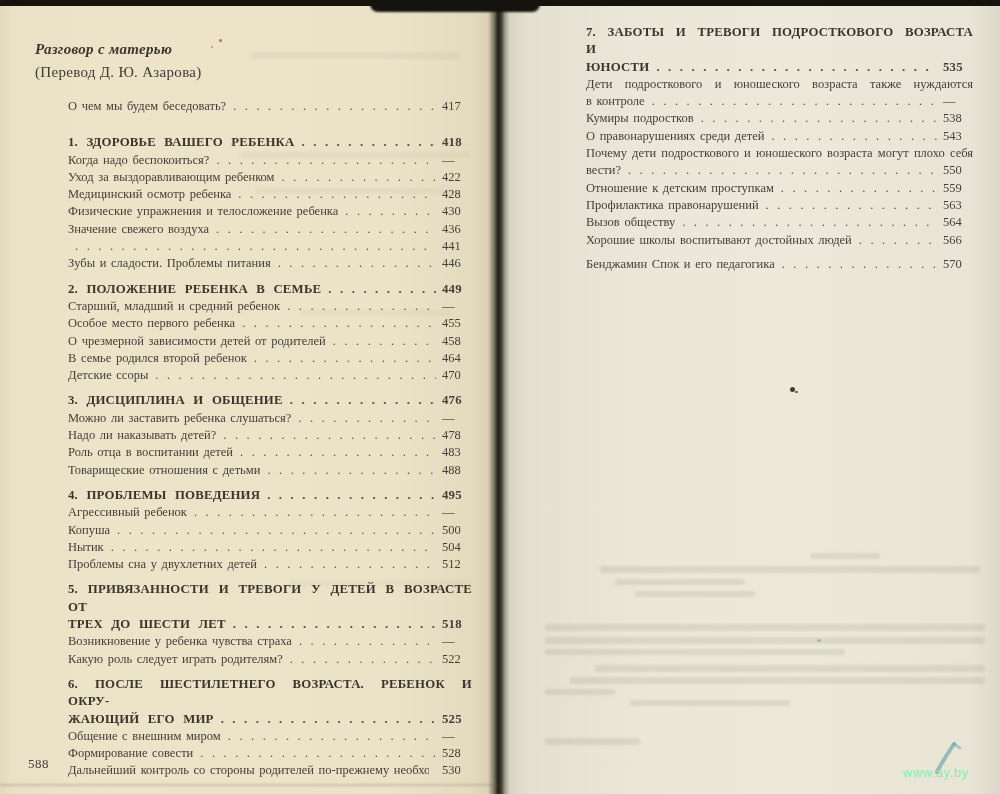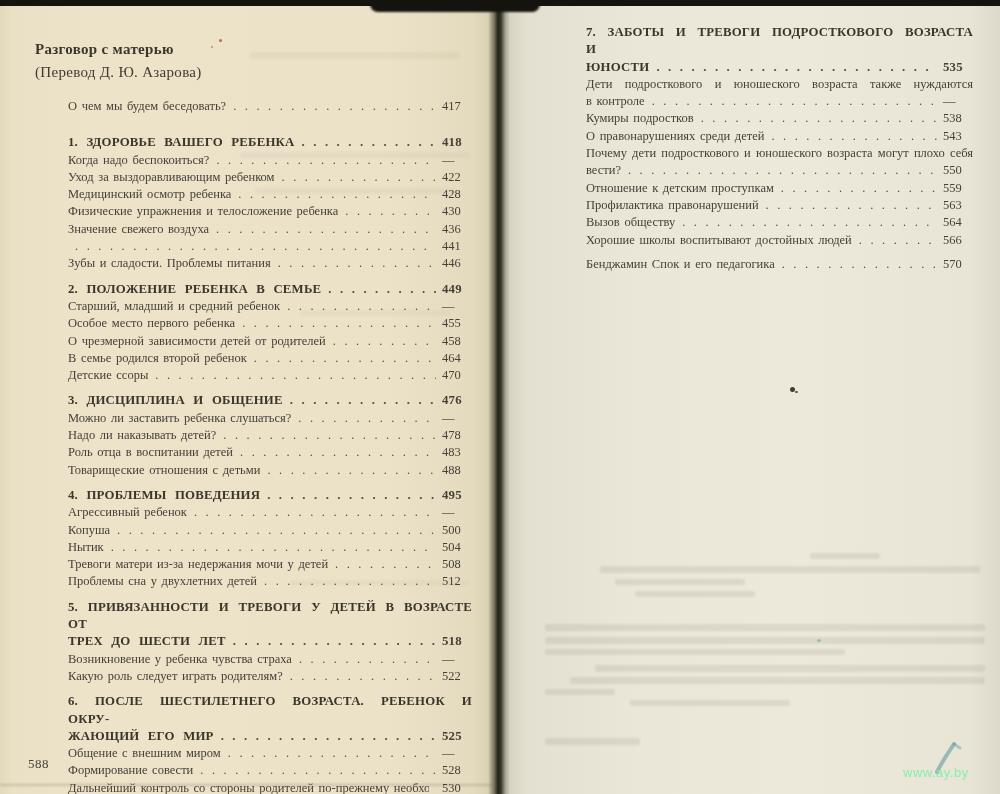--- a/index.html
+++ b/index.html
@@ -22,21 +22,21 @@
     background:linear-gradient(90deg, rgba(40,38,28,0) 0, rgba(40,38,28,0.55) 28%, #23221a 45%, #35342a 58%, rgba(80,78,62,0.35) 78%, rgba(80,78,62,0) 100%);
   }
   .top-band { position:absolute; top:0; left:0; width:1000px; height:6px; background:#14130e; }
   .top-blob { position:absolute; top:0; left:370px; width:170px; height:12px; background:#14130e; border-radius:0 0 8px 8px; filter:blur(1px); }
   .bottom-crease { position:absolute; top:784px; left:0; width:497px; height:2px; background:rgba(120,108,80,0.28); filter:blur(1px); }
 
   .content-left  { position:absolute; left:35px;  top:38px; width:437px; color:#46413a; }
   .content-right { position:absolute; left:555px; top:24px; width:387px; color:#46413a;margin-left:31px; }
 
   .book-heading { font-size:15px; line-height:23px; letter-spacing:0.3px; }
-  .hl1 { font-weight:bold; color:#3c372d; }
+  .hl1 { font-weight:bold; color:#3c372d;font-style:italic; }
   .hl2 { color:#413c32; }
 
   .toc-wrap { }
   .toc-wrap-left { margin-left:33px; margin-top:14px; width:404px; }
   .toc-group { margin-top:8px; }
   .toc-wrap .toc-group:first-child { margin-top:0; }
   .toc-wrap-left .toc-group:nth-child(2) { margin-top:19px; }
   .content-right .toc-group + .toc-group { margin-top:7px; }
 
   .trow { display:flex; align-items:baseline; font-size:12.5px; line-height:17.3px; }
@@ -276,27 +276,20 @@
           </div>
           <div class="toc-item">
             <div class="trow">
               <span class="label">Нытик</span>
               <span class="dots"></span>
               <span class="pnum">504</span>
             </div>
           </div>
           <div class="toc-item">
             <div class="trow">
-              <span class="label">Тревоги матери из-за недержания мочи у детей</span>
-              <span class="dots"></span>
-              <span class="pnum">508</span>
-            </div>
-          </div>
-          <div class="toc-item">
-            <div class="trow">
               <span class="label">Проблемы сна у двухлетних детей</span>
               <span class="dots"></span>
               <span class="pnum">512</span>
             </div>
           </div>
         </div>
         <div class="toc-group">
           <div class="toc-header">
             <div class="jline">5. ПРИВЯЗАННОСТИ И ТРЕВОГИ У ДЕТЕЙ В ВОЗРАСТЕ ОТ</div>
             <div class="trow">

